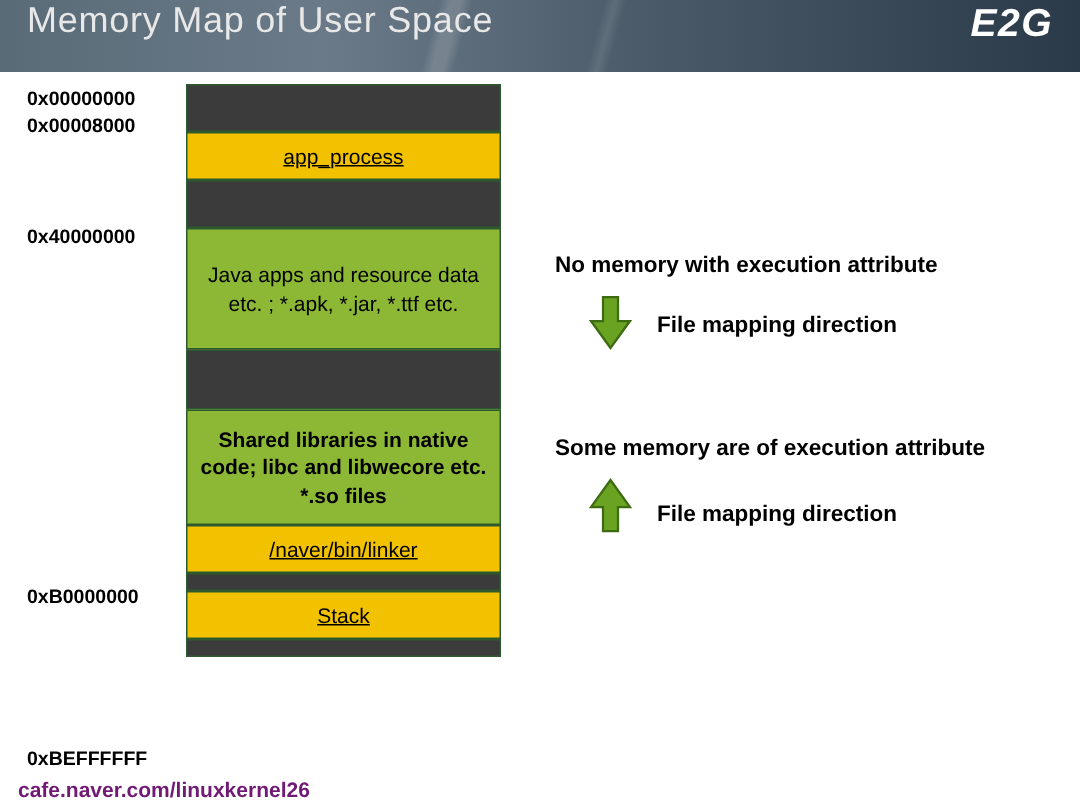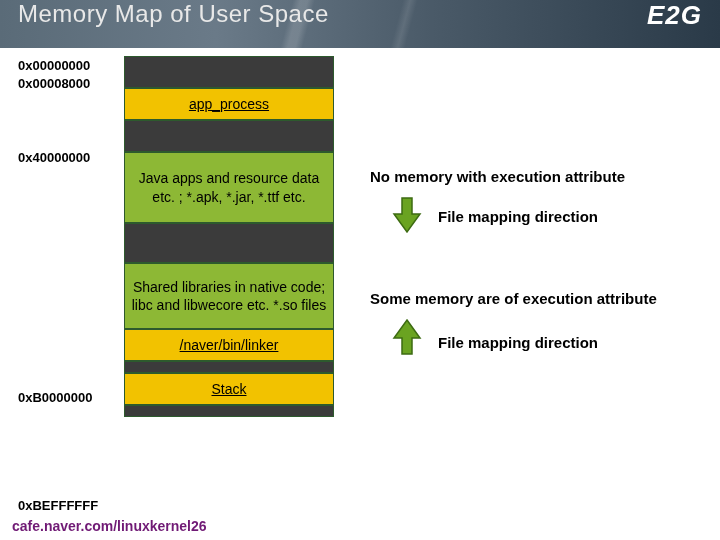--- a/index.html
+++ b/index.html
@@ -68,22 +68,22 @@
     line-height: 1.3;
     padding: 4px 6px;
   }
   .bg-dark   { background: #3b3b3b; }
   .bg-yellow { background: #f2c200; color: #000; }
   .bg-green  { background: #8db835; color: #000; }
 
   .h12  { height: 12px; }
   .h32  { height: 32px; text-decoration: underline; }
   .h40  { height: 40px; }
-  .h76  { height: 71px; }
-  .h94  { height: 66px; }
+  .h76  { height: 81px; }
+  .h94  { height: 77px; font-weight: bold; }
 
   .annot {
     position: absolute;
     font-size: 15px;
     font-weight: 600;
     color: #000;
   }
   .annot.n1 { left: 370px; top: 120px; }
   .annot.n2 { left: 438px; top: 160px; }
   .annot.n3 { left: 370px; top: 242px; }

